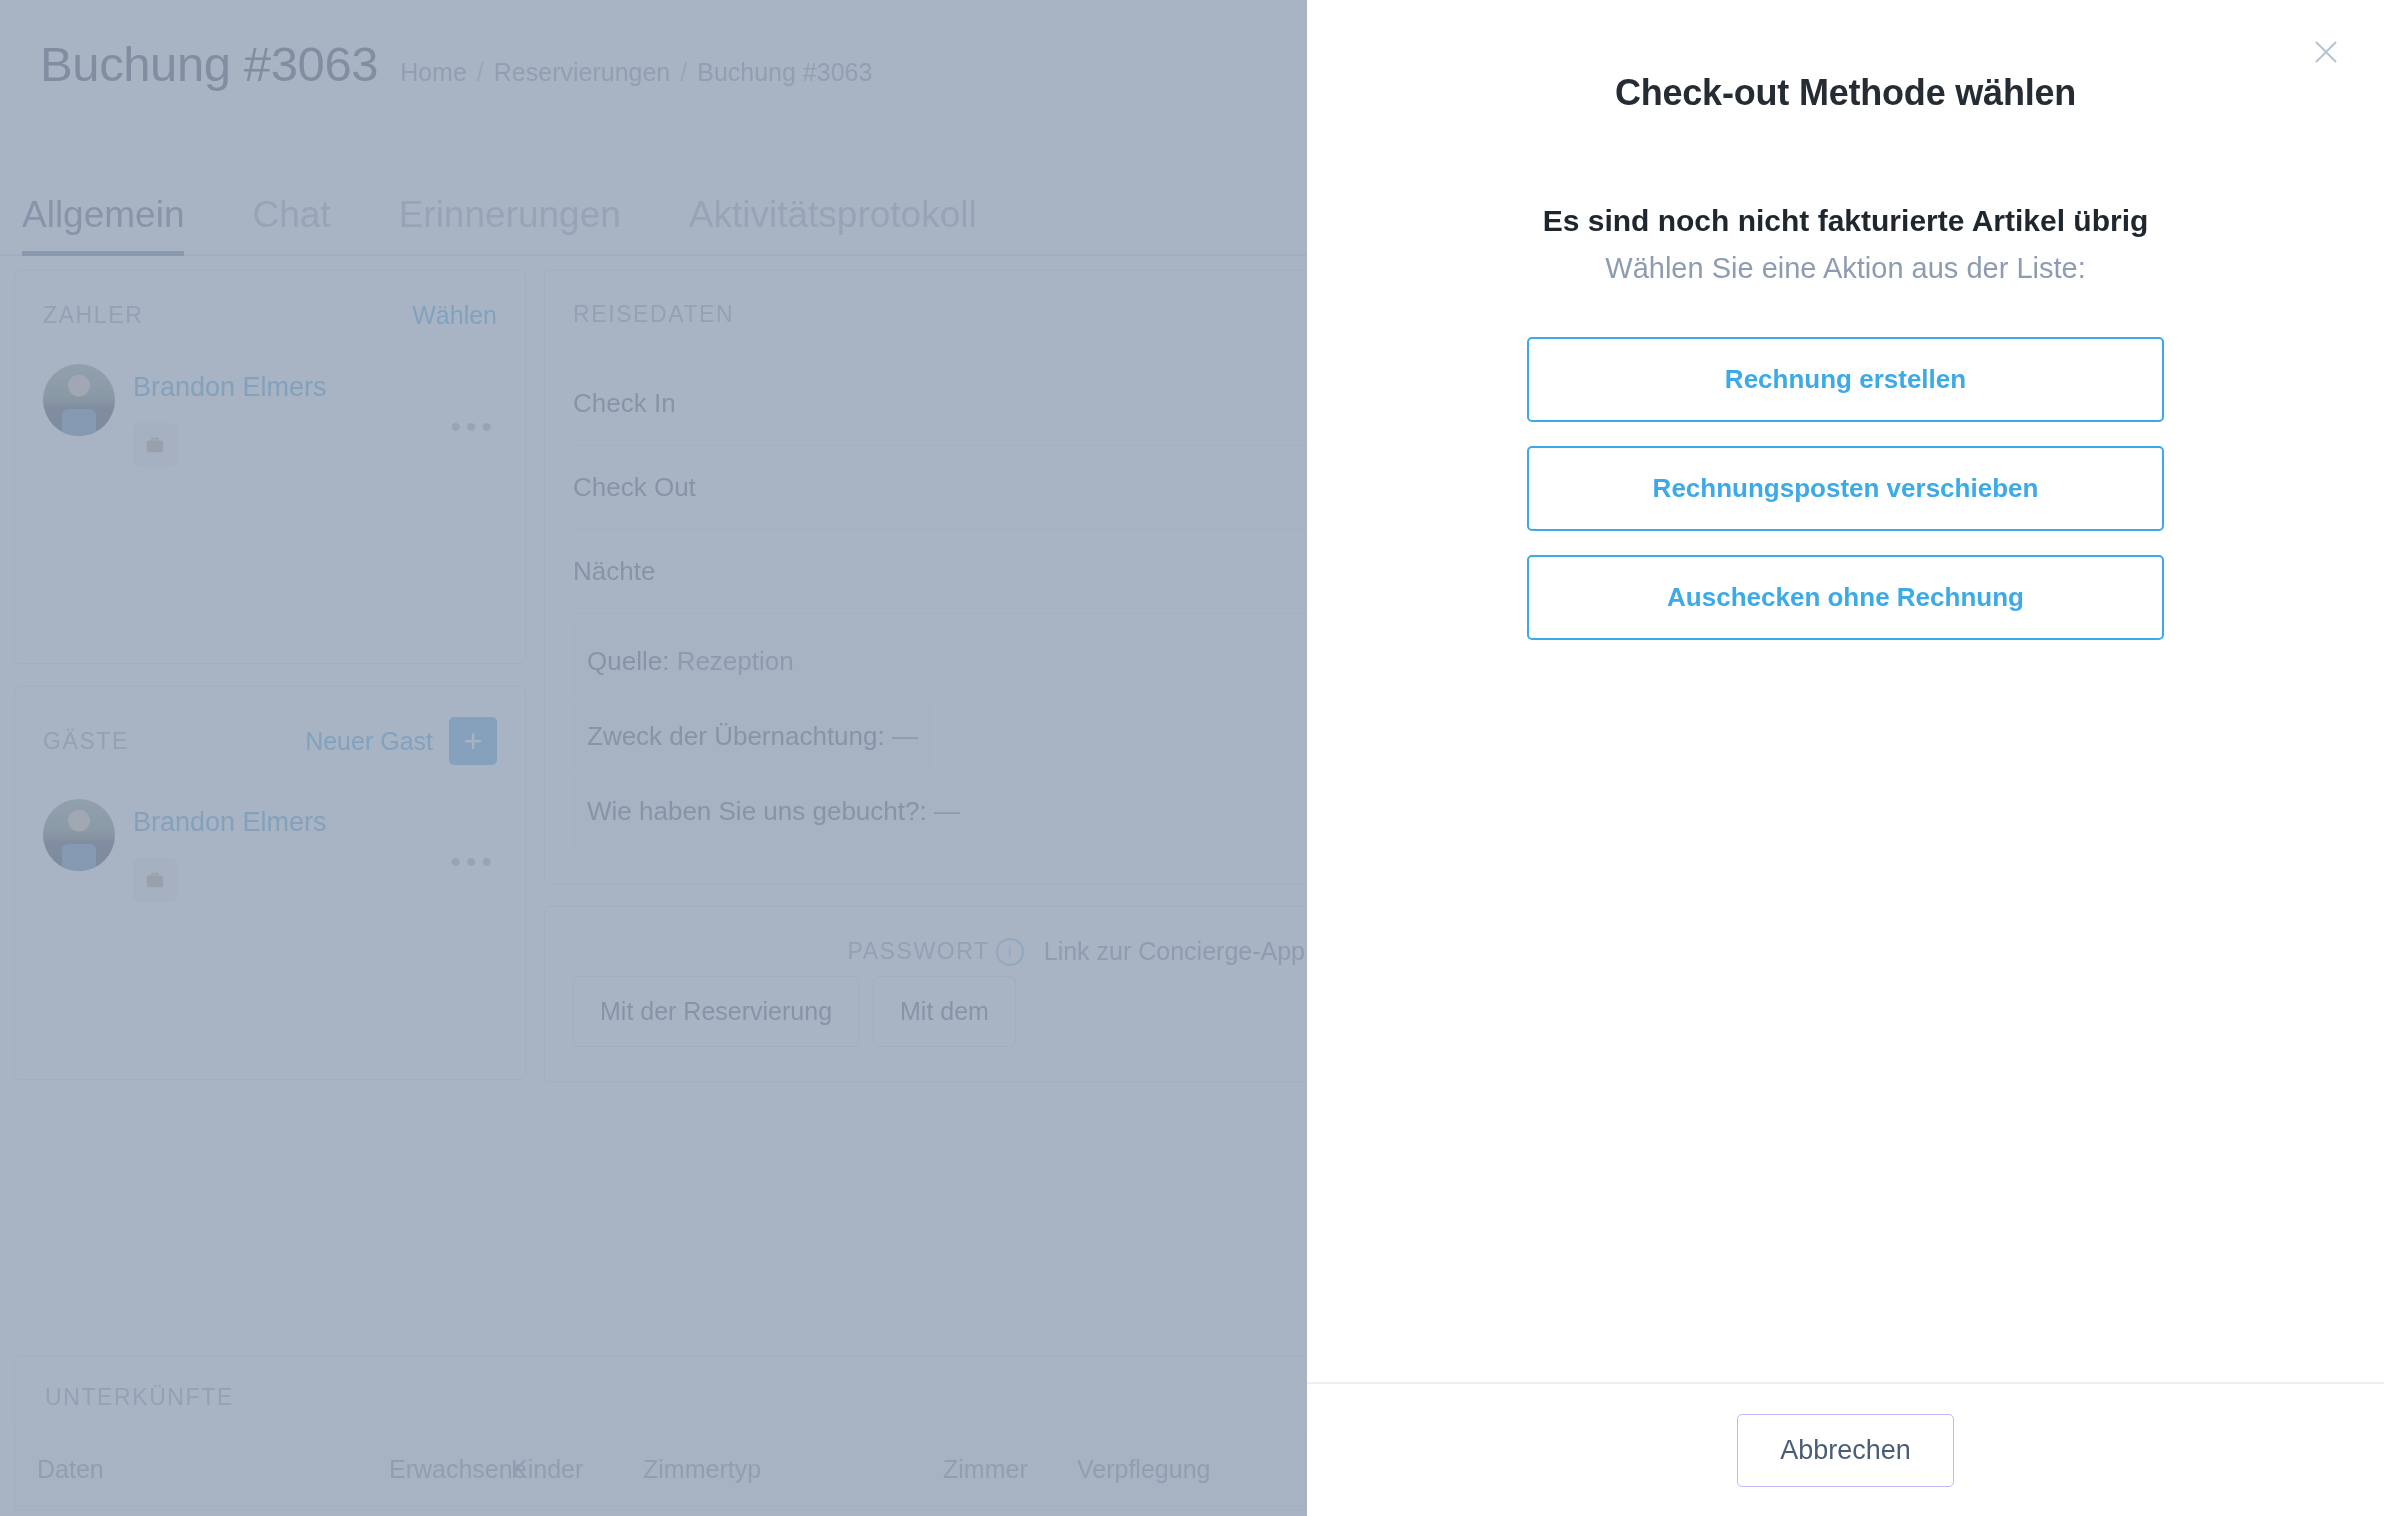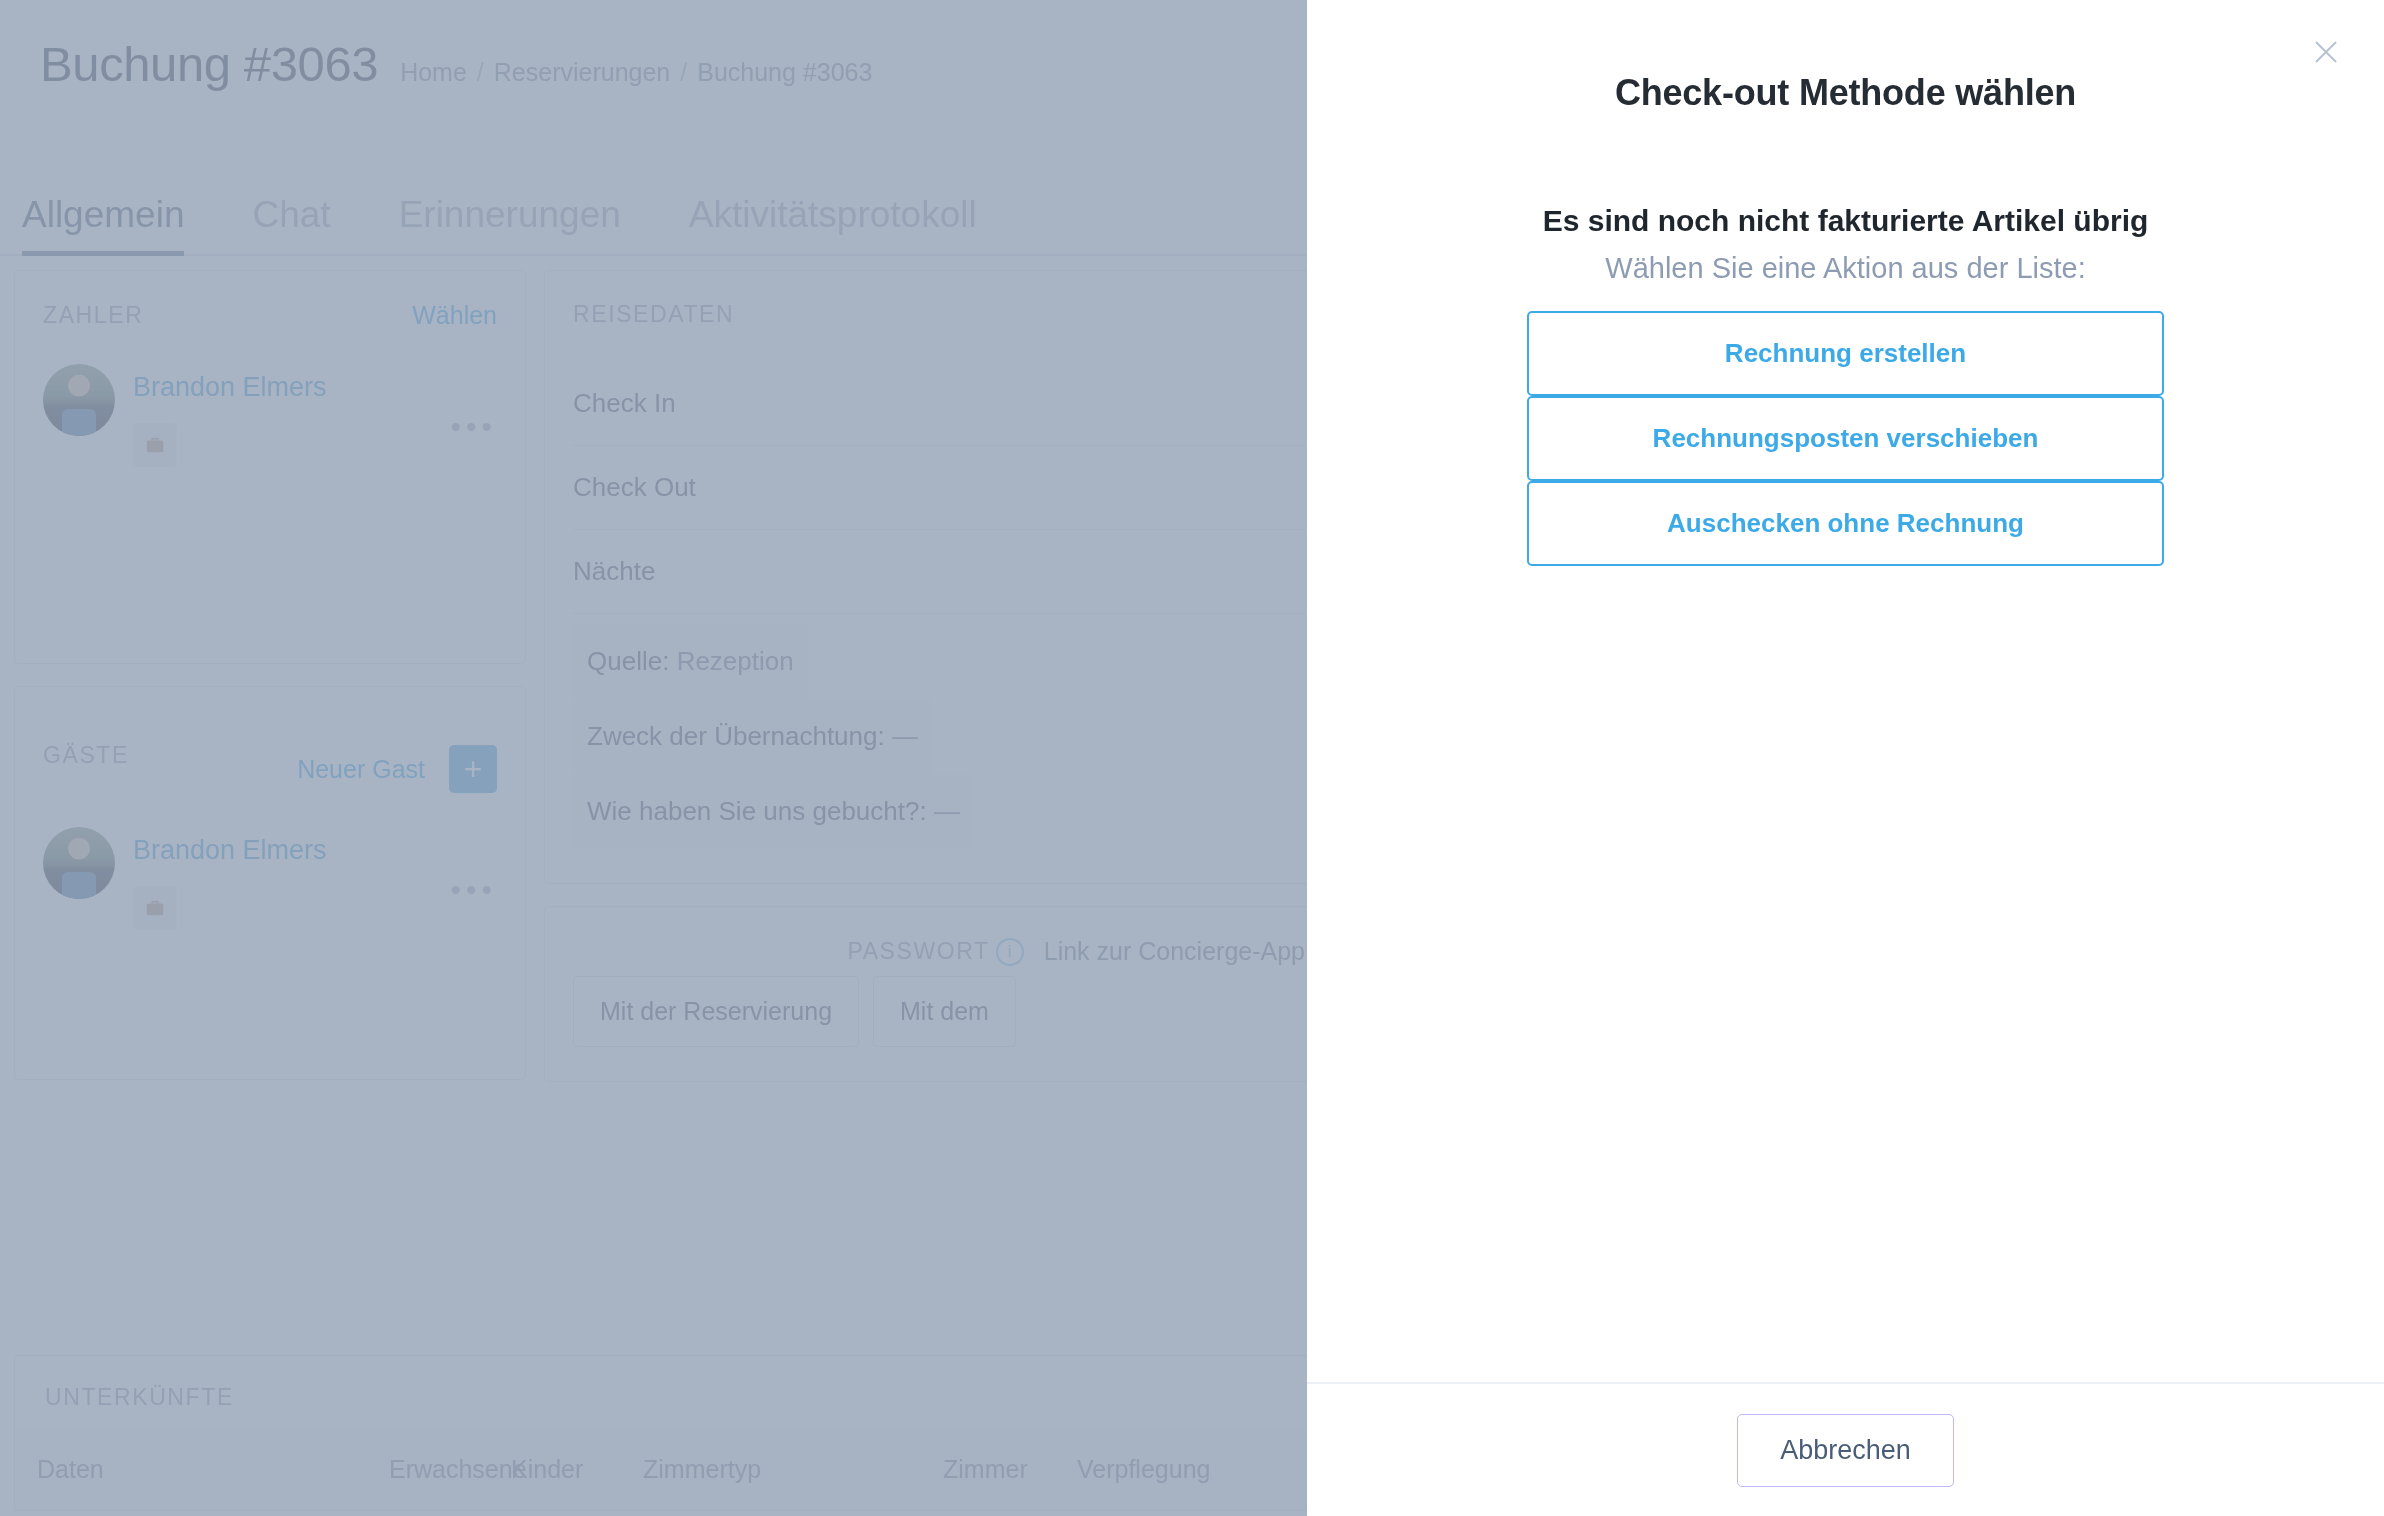--- a/index.html
+++ b/index.html
@@ -129,22 +129,21 @@
     color: #9aa6b6;
     text-transform: uppercase;
   }
   .link-action {
     font-size: 25px;
     color: #3daae8;
   }
   .head-right {
     display: flex;
     align-items: center;
-    gap: 24px;
-    margin-top: 28px;
+    gap: 16px;
   }
   .plus-btn {
     width: 48px;
     height: 48px;
     border-radius: 5px;
     background: #4fa6d6;
     color: #ffffff;
     display: flex;
     align-items: center;
     justify-content: center;
@@ -322,23 +321,24 @@
   }
 
   .modal-hint {
     text-align: center;
     font-size: 29px;
     color: #8d9cb2;
     margin-top: 14px;
   }
 
   .choice-list {
-    margin-top: 26px;
+    margin-top: 52px;
     display: flex;
     flex-direction: column;
+    gap: 24px;
     padding: 0 148px;
     box-sizing: border-box;
   }
 
   .choice-btn {
     border: 2px solid #3daae8;
     border-radius: 5px;
     background: #ffffff;
     color: #3daae8;
     font-size: 26px;

